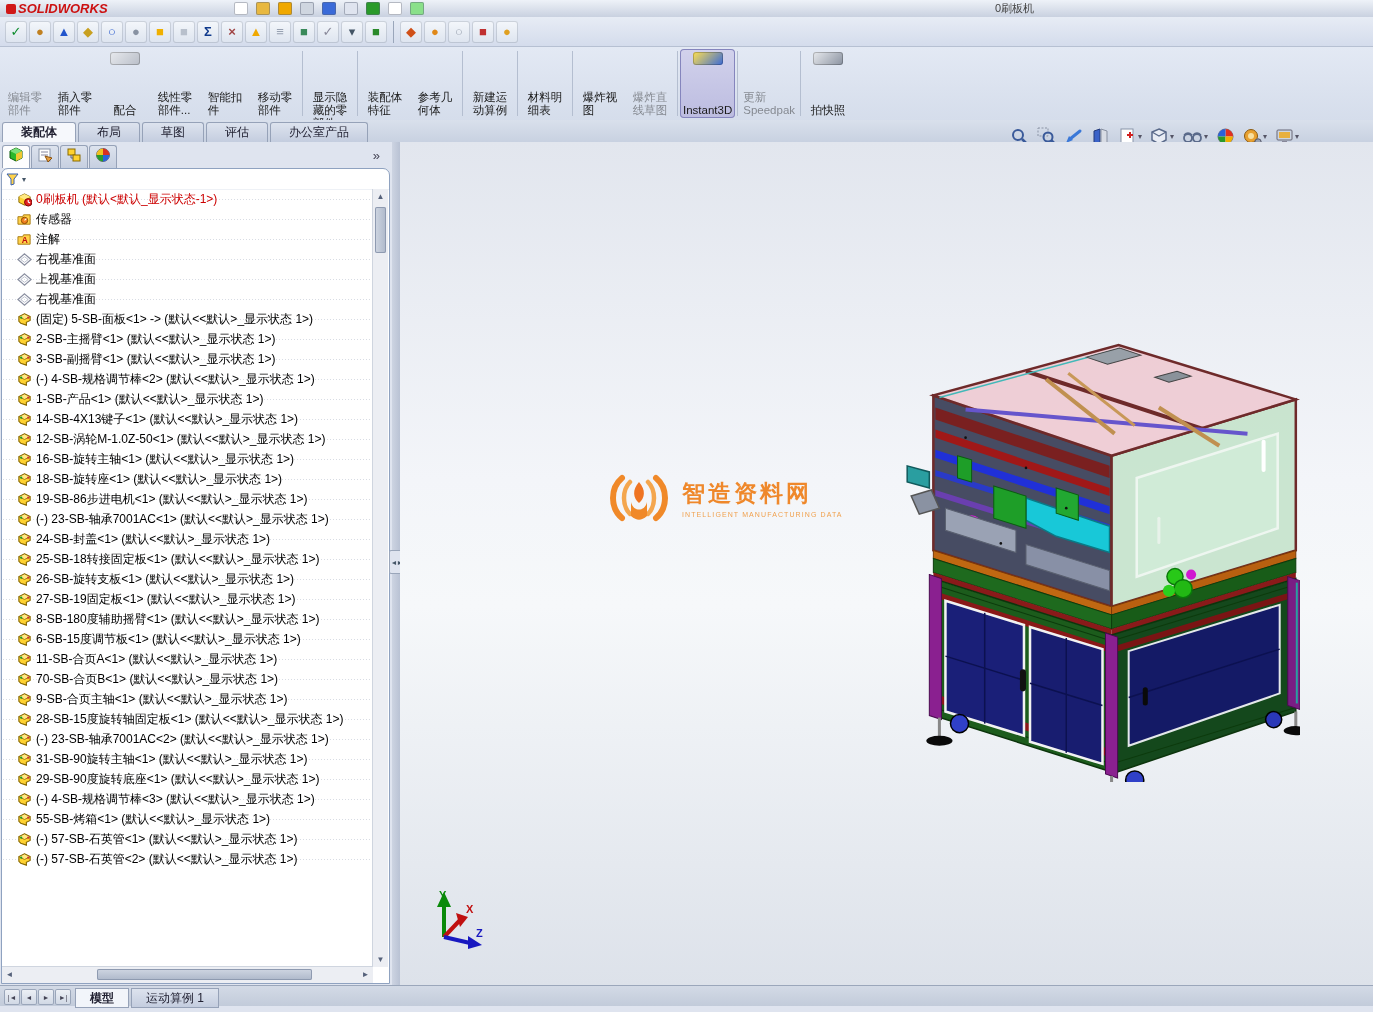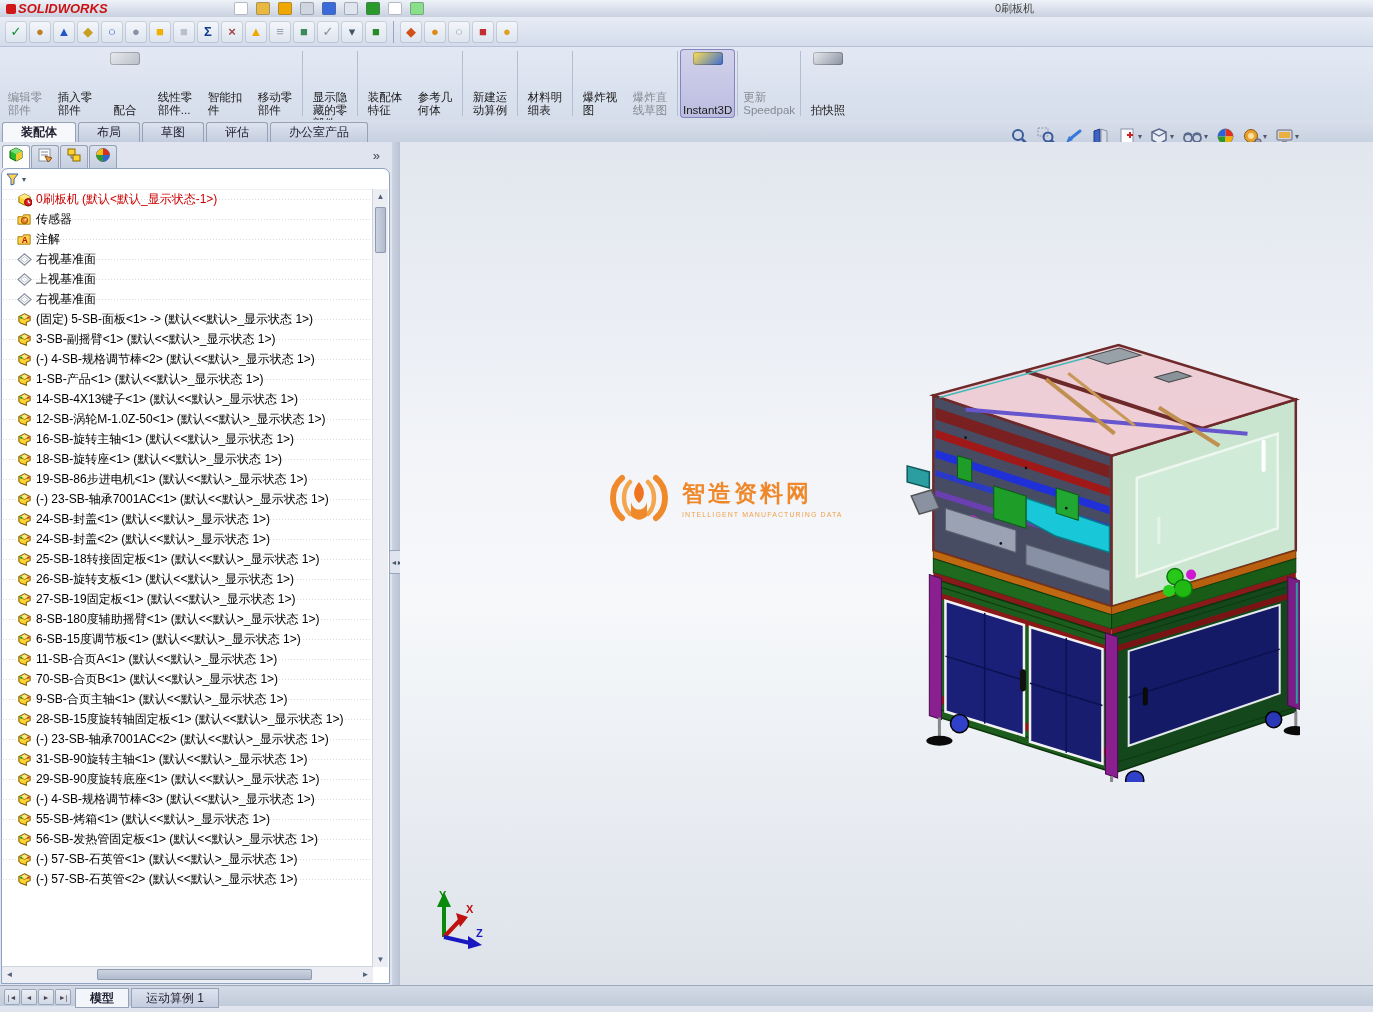--- a/index.html
+++ b/index.html
@@ -444,20 +444,31 @@
             </div>
             <div class="trow">
               <span class="ticon">
                 <svg width="15" height="15" viewBox="0 0 16 16">
                   <path d="M2,5 L8,2 L14,5 L14,9 L10,11 L10,14 L4,12 L2,10 Z" fill="#ffd230" stroke="#8a6a00" stroke-width="1.2"></path>
                   <path d="M2,5 L8,2 L14,5 L8,8 Z" fill="#ffe882" stroke="#8a6a00" stroke-width="0.8"></path>
                   <circle cx="4.5" cy="6" r="1.2" fill="#1e9e28"></circle>
                   <circle cx="12" cy="6" r="1.2" fill="#d03030"></circle>
                 </svg>
               </span>
+              <span class="ttext">2-SB-主摇臂&lt;1&gt; (默认&lt;&lt;默认&gt;_显示状态 1&gt;)</span>
+            </div>
+            <div class="trow">
+              <span class="ticon">
+                <svg width="15" height="15" viewBox="0 0 16 16">
+                  <path d="M2,5 L8,2 L14,5 L14,9 L10,11 L10,14 L4,12 L2,10 Z" fill="#ffd230" stroke="#8a6a00" stroke-width="1.2"></path>
+                  <path d="M2,5 L8,2 L14,5 L8,8 Z" fill="#ffe882" stroke="#8a6a00" stroke-width="0.8"></path>
+                  <circle cx="4.5" cy="6" r="1.2" fill="#1e9e28"></circle>
+                  <circle cx="12" cy="6" r="1.2" fill="#d03030"></circle>
+                </svg>
+              </span>
               <span class="ttext">3-SB-副摇臂&lt;1&gt; (默认&lt;&lt;默认&gt;_显示状态 1&gt;)</span>
             </div>
             <div class="trow">
               <span class="ticon">
                 <svg width="15" height="15" viewBox="0 0 16 16">
                   <path d="M2,5 L8,2 L14,5 L14,9 L10,11 L10,14 L4,12 L2,10 Z" fill="#ffd230" stroke="#8a6a00" stroke-width="1.2"></path>
                   <path d="M2,5 L8,2 L14,5 L8,8 Z" fill="#ffe882" stroke="#8a6a00" stroke-width="0.8"></path>
                   <circle cx="4.5" cy="6" r="1.2" fill="#1e9e28"></circle>
                   <circle cx="12" cy="6" r="1.2" fill="#d03030"></circle>
                 </svg>
@@ -554,31 +565,20 @@
             </div>
             <div class="trow">
               <span class="ticon">
                 <svg width="15" height="15" viewBox="0 0 16 16">
                   <path d="M2,5 L8,2 L14,5 L14,9 L10,11 L10,14 L4,12 L2,10 Z" fill="#ffd230" stroke="#8a6a00" stroke-width="1.2"></path>
                   <path d="M2,5 L8,2 L14,5 L8,8 Z" fill="#ffe882" stroke="#8a6a00" stroke-width="0.8"></path>
                   <circle cx="4.5" cy="6" r="1.2" fill="#1e9e28"></circle>
                   <circle cx="12" cy="6" r="1.2" fill="#d03030"></circle>
                 </svg>
               </span>
-              <span class="ttext">24-SB-封盖&lt;2&gt; (默认&lt;&lt;默认&gt;_显示状态 1&gt;)</span>
-            </div>
-            <div class="trow">
-              <span class="ticon">
-                <svg width="15" height="15" viewBox="0 0 16 16">
-                  <path d="M2,5 L8,2 L14,5 L14,9 L10,11 L10,14 L4,12 L2,10 Z" fill="#ffd230" stroke="#8a6a00" stroke-width="1.2"></path>
-                  <path d="M2,5 L8,2 L14,5 L8,8 Z" fill="#ffe882" stroke="#8a6a00" stroke-width="0.8"></path>
-                  <circle cx="4.5" cy="6" r="1.2" fill="#1e9e28"></circle>
-                  <circle cx="12" cy="6" r="1.2" fill="#d03030"></circle>
-                </svg>
-              </span>
               <span class="ttext">25-SB-18转接固定板&lt;1&gt; (默认&lt;&lt;默认&gt;_显示状态 1&gt;)</span>
             </div>
             <div class="trow">
               <span class="ticon">
                 <svg width="15" height="15" viewBox="0 0 16 16">
                   <path d="M2,5 L8,2 L14,5 L14,9 L10,11 L10,14 L4,12 L2,10 Z" fill="#ffd230" stroke="#8a6a00" stroke-width="1.2"></path>
                   <path d="M2,5 L8,2 L14,5 L8,8 Z" fill="#ffe882" stroke="#8a6a00" stroke-width="0.8"></path>
                   <circle cx="4.5" cy="6" r="1.2" fill="#1e9e28"></circle>
                   <circle cx="12" cy="6" r="1.2" fill="#d03030"></circle>
                 </svg>
@@ -709,31 +709,20 @@
             <div class="trow">
               <span class="ticon">
                 <svg width="15" height="15" viewBox="0 0 16 16">
                   <path d="M2,5 L8,2 L14,5 L14,9 L10,11 L10,14 L4,12 L2,10 Z" fill="#ffd230" stroke="#8a6a00" stroke-width="1.2"></path>
                   <path d="M2,5 L8,2 L14,5 L8,8 Z" fill="#ffe882" stroke="#8a6a00" stroke-width="0.8"></path>
                   <circle cx="4.5" cy="6" r="1.2" fill="#1e9e28"></circle>
                   <circle cx="12" cy="6" r="1.2" fill="#d03030"></circle>
                 </svg>
               </span>
               <span class="ttext">55-SB-烤箱&lt;1&gt; (默认&lt;&lt;默认&gt;_显示状态 1&gt;)</span>
-            </div>
-            <div class="trow">
-              <span class="ticon">
-                <svg width="15" height="15" viewBox="0 0 16 16">
-                  <path d="M2,5 L8,2 L14,5 L14,9 L10,11 L10,14 L4,12 L2,10 Z" fill="#ffd230" stroke="#8a6a00" stroke-width="1.2"></path>
-                  <path d="M2,5 L8,2 L14,5 L8,8 Z" fill="#ffe882" stroke="#8a6a00" stroke-width="0.8"></path>
-                  <circle cx="4.5" cy="6" r="1.2" fill="#1e9e28"></circle>
-                  <circle cx="12" cy="6" r="1.2" fill="#d03030"></circle>
-                </svg>
-              </span>
-              <span class="ttext">56-SB-发热管固定板&lt;1&gt; (默认&lt;&lt;默认&gt;_显示状态 1&gt;)</span>
             </div>
             <div class="trow">
               <span class="ticon">
                 <svg width="15" height="15" viewBox="0 0 16 16">
                   <path d="M2,5 L8,2 L14,5 L14,9 L10,11 L10,14 L4,12 L2,10 Z" fill="#ffd230" stroke="#8a6a00" stroke-width="1.2"></path>
                   <path d="M2,5 L8,2 L14,5 L8,8 Z" fill="#ffe882" stroke="#8a6a00" stroke-width="0.8"></path>
                   <circle cx="4.5" cy="6" r="1.2" fill="#1e9e28"></circle>
                   <circle cx="12" cy="6" r="1.2" fill="#d03030"></circle>
                 </svg>
               </span>

